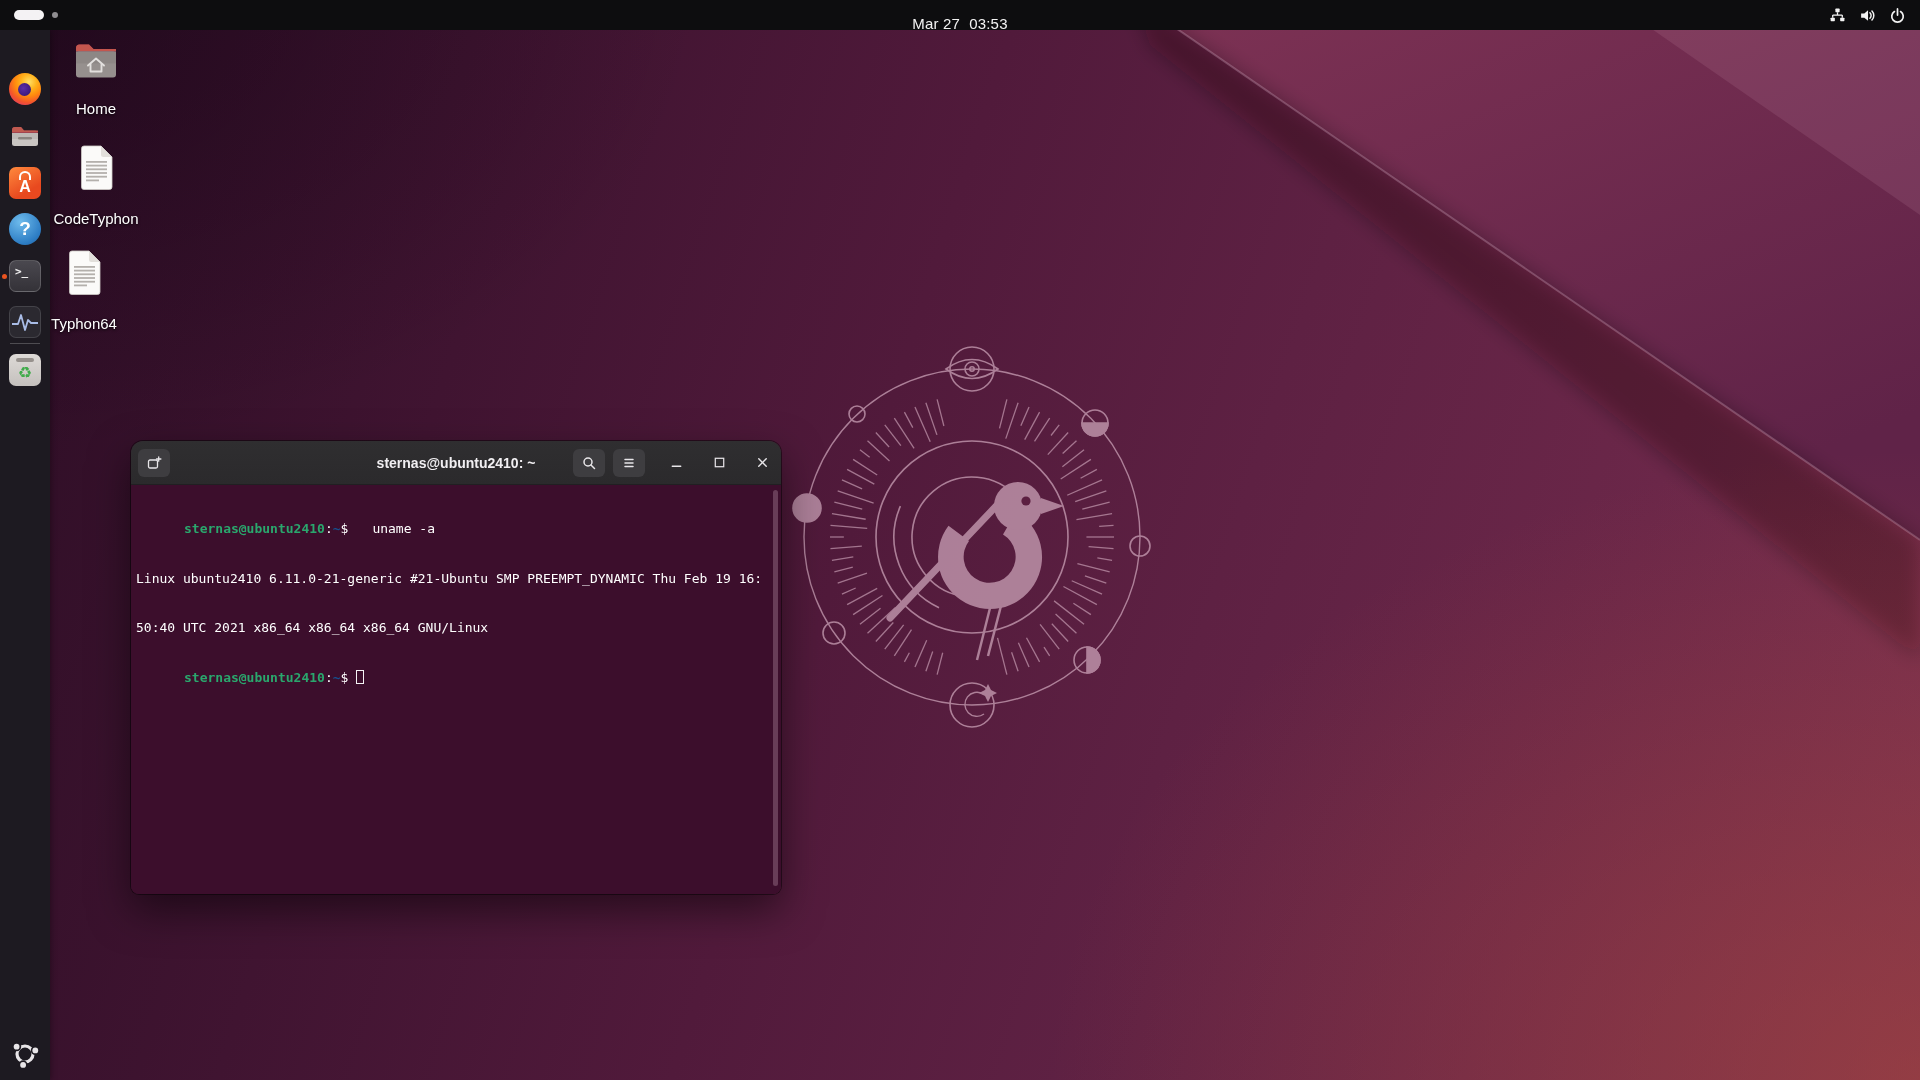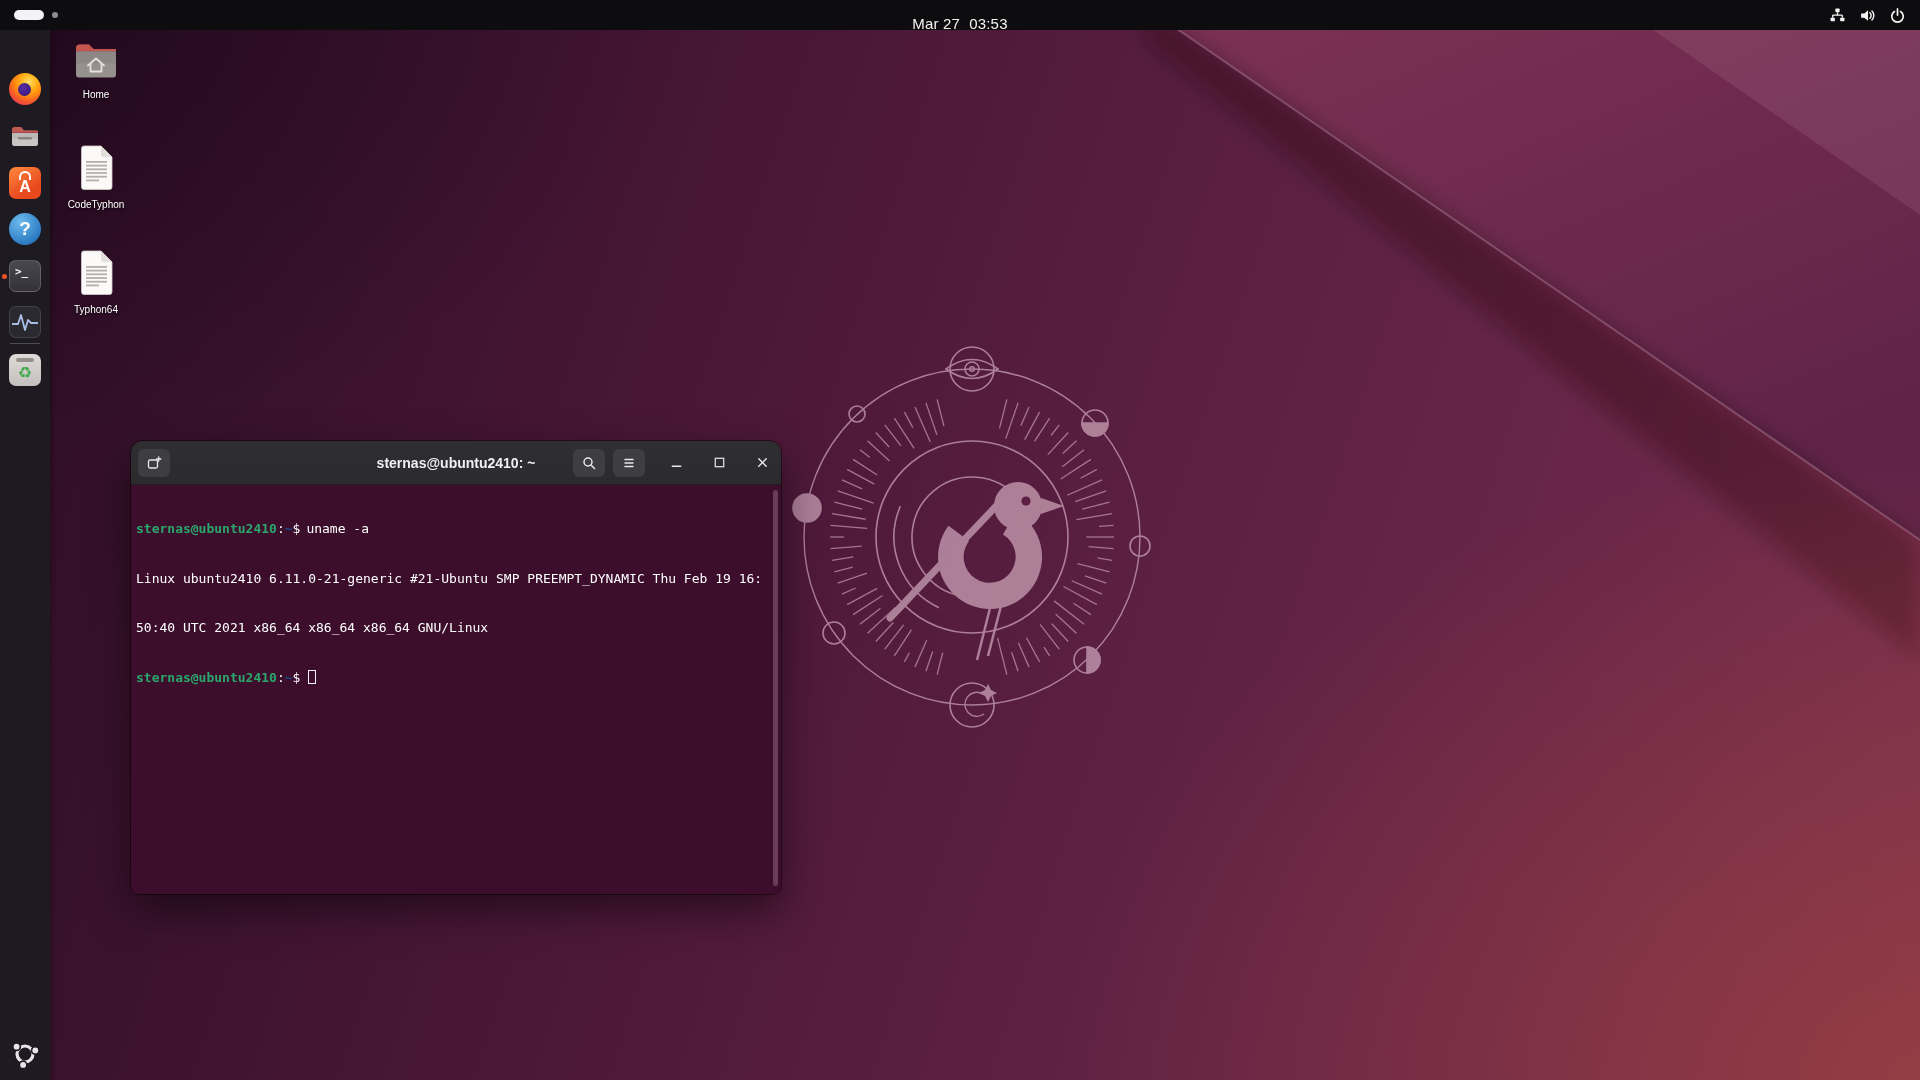--- a/index.html
+++ b/index.html
@@ -51,42 +51,42 @@
     color:#f0f0f0; font-family:"DejaVu Sans Mono",monospace; font-size:11px; font-weight:bold; padding:4px 0 0 5px; }
   .ic-mon { background:#2b2930; border:1px solid rgba(255,255,255,.12); }
   .ic-upd { background:linear-gradient(180deg,#dedad7,#c4c0bd); display:flex; align-items:center; justify-content:center; }
   .ic-upd .bar { position:absolute; top:4px; left:7px; width:18px; height:4px; border-radius:2px; background:#97918d; }
   .ic-upd .rec { font-family:"DejaVu Sans",sans-serif; color:#3fab4a; font-size:16px; margin-top:5px; }
   .dock-divider { position:absolute; left:10px; width:30px; height:1px; background:rgba(255,255,255,.22); }
   .showapps { display:flex; align-items:center; justify-content:center; }
 
   
   .dicon { position:absolute; width:110px; text-align:center; cursor:pointer; z-index:5; }
-  .dlabel { margin-top:3px; color:#ffffff; font-size:10px; text-shadow:0 1px 3px rgba(0,0,0,.9); }
+  .dlabel { margin-top:14px; color:#ffffff; font-size:15px; text-shadow:0 1px 3px rgba(0,0,0,.9); }
 
   
   .term { position:absolute; left:131px; top:441px; width:650px; height:453px; z-index:20;
     border-radius:12px 12px 8px 8px; overflow:hidden;
     box-shadow:0 16px 40px rgba(0,0,0,.5), 0 0 0 1px rgba(0,0,0,.45); }
   .thead { height:44px; background:linear-gradient(180deg,#2f2e30,#2b2a2c); display:flex; align-items:center;
     padding:0 7px; position:relative; border-bottom:1px solid #211f22; }
   .hbtn { width:32px; height:28px; border:none; border-radius:6px; background:#3e3d40; display:flex;
     align-items:center; justify-content:center; cursor:pointer; }
   .hbtn svg { width:16px; height:16px; }
   .hbtn + .hbtn { margin-left:8px; }
   .ttitle { position:absolute; left:50%; transform:translateX(-50%); color:#f1eff2; font-size:14px; font-weight:700; white-space:nowrap; }
   .hspace { flex:1; }
   .wctl { width:24px; height:28px; margin-left:19px; display:flex; align-items:center; justify-content:center; cursor:pointer; }
   .wctl svg { width:15px; height:15px; }
   .tbody { position:relative; height:409px; background:#3c0e2c; padding:3px 5px;
     font-family:"DejaVu Sans Mono","Liberation Mono",monospace; font-size:13px; line-height:16.5px;
     color:#ffffff; white-space:pre; }
-  .g { color:#2aa76d; font-weight:bold; }
+  .g { color:#2aa76d; font-weight:bold;margin-left:48px; }
   .b { color:#16508f; font-weight:bold; }
-  .cmd { margin-left:6px; }
+  .cmd { margin-left:24px; }
   .cursor { display:inline-block; width:8px; height:14px; border:1.5px solid #f4f2f4; vertical-align:-2px; margin-left:7.8px; }
   .tscroll { position:absolute; top:5px; right:3px; bottom:8px; width:5px; border-radius:3px;
     background:rgba(235,205,220,.25); }
 </style>
 </head>
 <body>
 
 <div class="desktop">
 
   <svg class="wallpaper" width="1920" height="1080" viewBox="0 0 1920 1080">
@@ -332,21 +332,21 @@
           <rect x="10" y="20.7" width="21" height="1.8"></rect>
         <rect x="10" y="24.4" width="21" height="1.8"></rect>
           <rect x="10" y="28.1" width="21" height="1.8"></rect>
         <rect x="10" y="31.8" width="21" height="1.8"></rect>
           <rect x="10" y="35.5" width="13" height="1.8"></rect>
       </g>
     </svg>
     <div class="dlabel">CodeTyphon</div>
   </div>
 
-  <div class="dicon" style="left:41px; top:249px">
+  <div class="dicon" style="left:29px; top:249px">
     <svg width="40" height="48" viewBox="0 0 40 48">
       <path d="M8 2 H25 L36 13 V43 Q36 45.5 33.5 45.5 H8 Q5.5 45.5 5.5 43 V4.5 Q5.5 2 8 2 Z" fill="#fbfaf9" stroke="#cfccc8" stroke-width="0.8"></path>
       <path d="M25 2 L25 10.5 Q25 13 27.5 13 H36 Z" fill="#e2dfdb"></path>
       <g fill="#b4b0ac">
         <rect x="10" y="17" width="21" height="1.8"></rect>
           <rect x="10" y="20.7" width="21" height="1.8"></rect>
         <rect x="10" y="24.4" width="21" height="1.8"></rect>
           <rect x="10" y="28.1" width="21" height="1.8"></rect>
         <rect x="10" y="31.8" width="21" height="1.8"></rect>
           <rect x="10" y="35.5" width="13" height="1.8"></rect>

